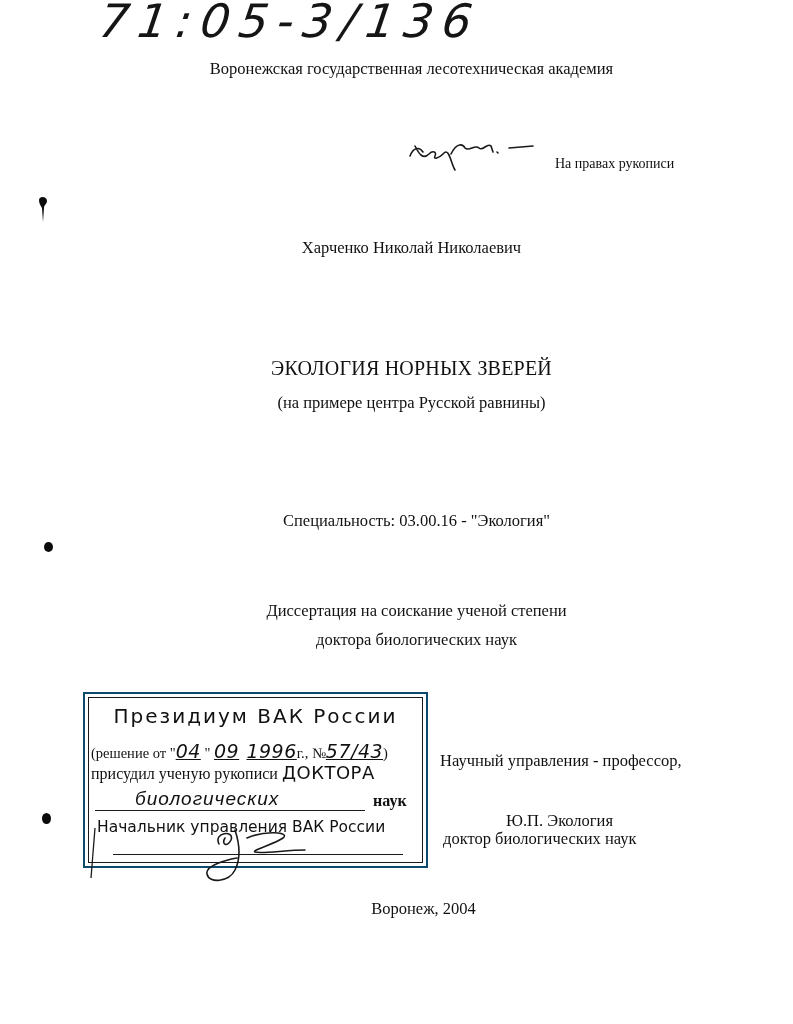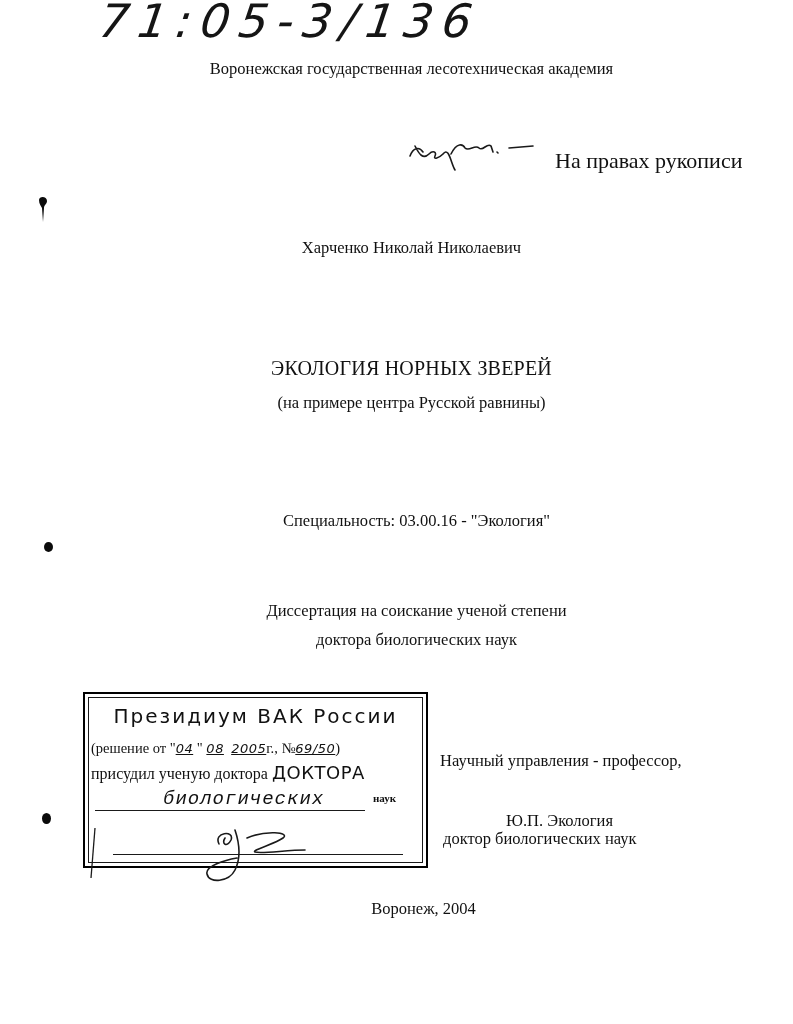--- a/index.html
+++ b/index.html
@@ -33,41 +33,41 @@
       font-size: 46px;
       font-weight: 300;
       letter-spacing: 9px;
       transform: skewX(-8deg);
       color: #151515;
     }
 
     .institution { top: 59px; font-size: 16.5px; left: 15px; }
 
     .signature-top { left: 405px; top: 134px; }
-    .rights { left: 555px; top: 148px; font-size: 22px; white-space: nowrap; }
+    .rights { left: 555px; top: 156px; font-size: 14px; white-space: nowrap; }
 
     .blot { background: #0b0b0b; border-radius: 50%; }
 
     .author { top: 238px; font-size: 16.5px; left: 15px; }
 
     .title { top: 357px; font-size: 20px; letter-spacing: 0.2px; left: 15px; }
     .subtitle { top: 393px; font-size: 16.5px; left: 15px; }
 
     .specialty { top: 511px; font-size: 16.5px; left: 20px; }
 
     .dissert1 { top: 601px; font-size: 16.5px; left: 20px; }
     .dissert2 { top: 630px; font-size: 16.5px; left: 20px; }
 
     
     .stamp {
       left: 83px;
       top: 692px;
       width: 345px;
       height: 176px;
-      border: 2px solid #000000;
+      border: 2px solid #0c4a6e;
       box-sizing: border-box;
     }
     .stamp-inner {
       position: absolute;
       left: 3px; top: 3px; right: 3px; bottom: 3px;
       border: 1.5px solid #1a1a1a;
     }
     .stamp-title {
       position: absolute;
       left: 0; right: 0;
@@ -82,21 +82,21 @@
       position: absolute;
       left: 6px;
       top: 46px;
       font-family: "Liberation Serif", serif;
       font-size: 14.5px;
       white-space: nowrap;
     }
     .hand {
       font-family: "DejaVu Sans", sans-serif;
       font-style: italic;
-      font-size: 13px;
+      font-size: 19px;
       text-decoration: underline;
       letter-spacing: 0.5px;
       margin-top: 36px;
     }
     .stamp-awarded {
       position: absolute;
       left: 6px;
       top: 68px;
       white-space: nowrap;
       font-family: "Liberation Serif", serif;
@@ -118,33 +118,32 @@
       position: absolute;
       left: 0;
       top: 20px;
       width: 270px;
       border-top: 1.5px solid #1a1a1a;
     }
     .stamp-field-hand {
       position: absolute;
       left: 40px;
       top: -2px;
-      font-family: Liberation Mono, monospace;
+      font-family: Liberation Sans, sans-serif;
       font-style: italic;
       font-size: 19px;
       letter-spacing: 1px;
-      margin-left: 28px;
     }
     .stamp-field-suffix {
       position: absolute;
       left: 278px;
       top: 2px;
       font-family: "Liberation Serif", serif;
       font-weight: bold;
-      font-size: 11px;
+      font-size: 16px;
     }
     .stamp-chief {
       position: absolute;
       left: 12px;
       top: 124px;
       font-family: "DejaVu Sans", sans-serif;
       font-size: 15.5px;
       white-space: nowrap;
     }
     .stamp-sign-line {
@@ -193,30 +192,31 @@
 
 <div class="center-line specialty">Специальность: 03.00.16 - "Экология"</div>
 
 <div class="center-line dissert1">Диссертация на соискание ученой степени</div>
 <div class="center-line dissert2">доктора биологических наук</div>
 
 <div class="abs stamp">
   <div class="stamp-inner"></div>
   <div class="stamp-title">Президиум ВАК России</div>
   <div class="stamp-decision">
-    <span>(решение от "</span><span class="hand">04</span><span> " </span><span class="hand">08</span>&nbsp;&nbsp;<span class="hand">2005</span><span>г., №</span><span class="hand">69/50</span><span>)</span>
+    <span>(решение от "</span><span class="hand">04</span><span> " </span><span class="hand">09</span>&nbsp;&nbsp;<span class="hand">1996</span><span>г., №</span><span class="hand">57/43</span><span>)</span>
   </div>
   <div class="stamp-awarded">
-    <span>присудил ученую доктора </span><span class="degree">ДОКТОРА</span>
+    <span>присудил ученую рукописи </span><span class="degree">ДОКТОРА</span>
   </div>
   <div class="stamp-field-row">
     <div class="stamp-field-line"></div>
     <div class="stamp-field-hand">биологических</div>
     <div class="stamp-field-suffix">наук</div>
   </div>
+  <div class="stamp-chief">Начальник управления ВАК России</div>
   <div class="stamp-sign-line"></div>
   <div class="abs" style="left:110px; top:128px;">
     <svg width="120" height="65" viewBox="0 0 120 65">
       <path d="M 24 22 C 18 10, 40 8, 36 18 C 32 26, 26 22, 30 16 M 40 8 C 44 20, 46 36, 40 48 C 34 60, 14 62, 12 52 C 10 44, 30 38, 42 36 M 52 16 C 70 8, 96 10, 88 16 C 80 22, 56 28, 60 30 C 66 32, 92 28, 110 28" fill="none" stroke="#1a1a1a" stroke-width="1.6" stroke-linecap="round"></path>
       <path d="M 4 6 L 0 56" stroke="#1a1a1a" stroke-width="1.3" fill="none" transform="translate(-104,0)"></path>
     </svg>
   </div>
 </div>
 
 <div class="abs consultant">Научный управления - профессор,</div>

